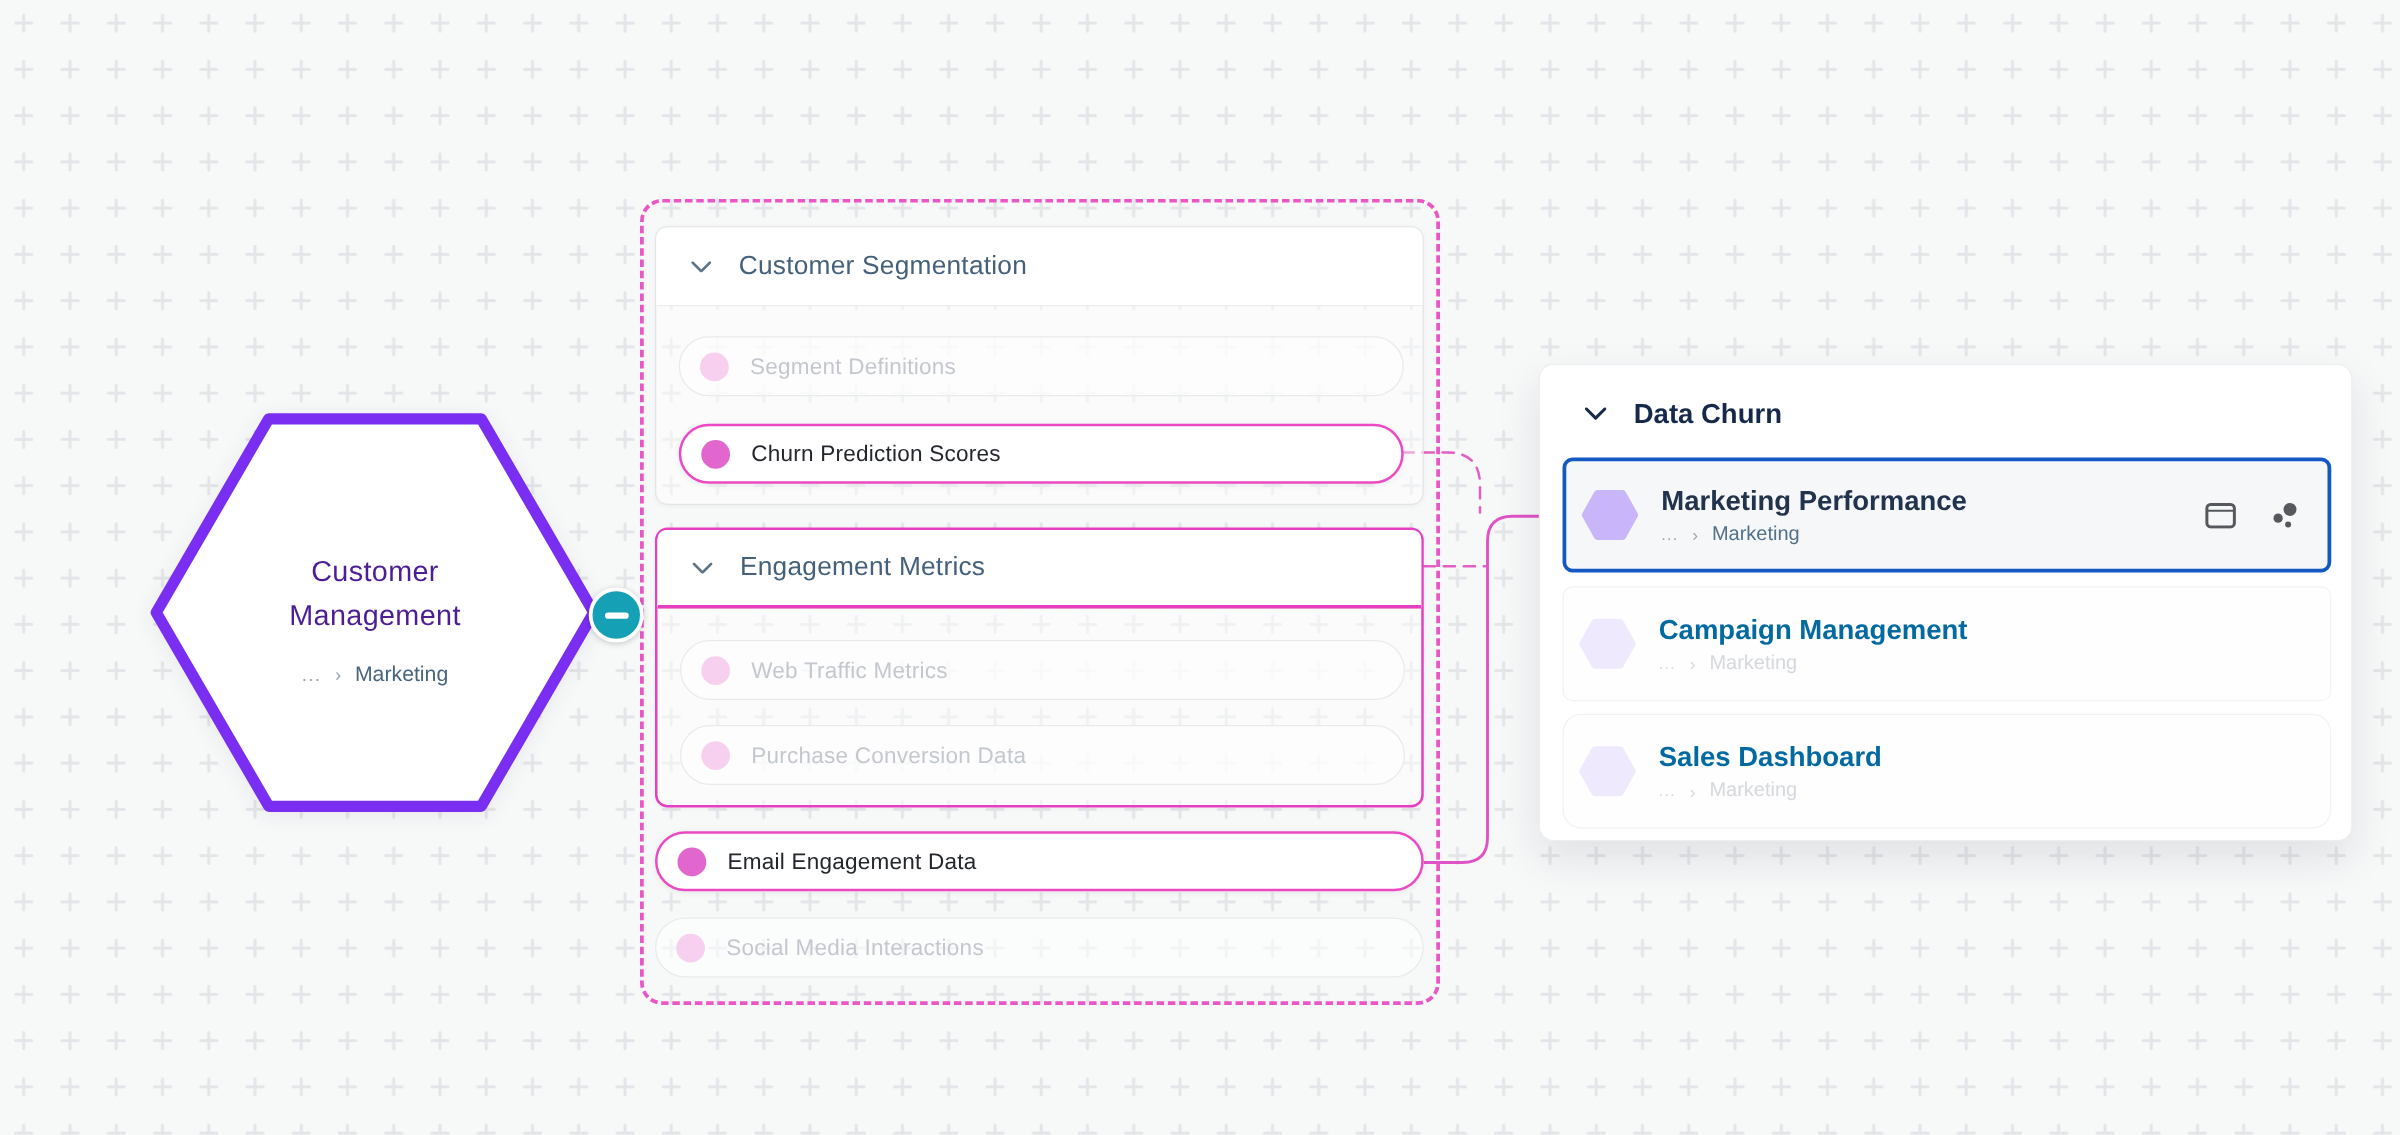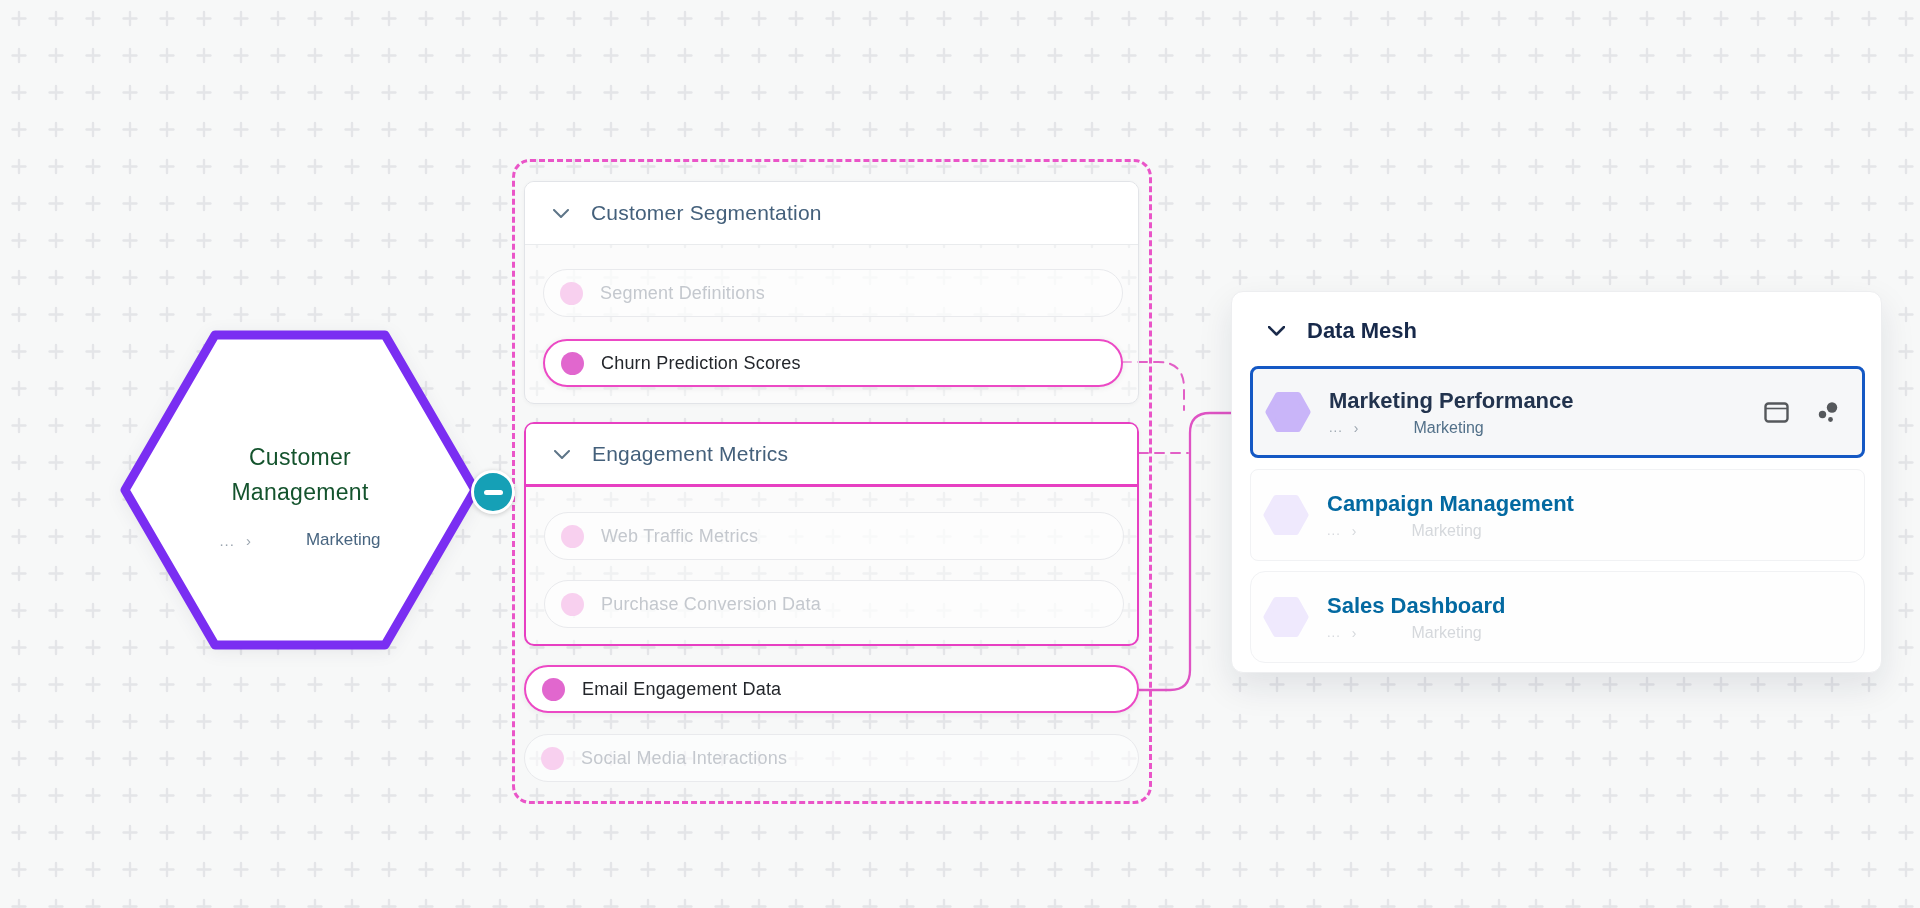--- a/index.html
+++ b/index.html
@@ -10,26 +10,26 @@
   }
   #canvas > svg.layer { position:absolute; left:0; top:0; }
 
   
   .hex-node { position:absolute; left:115px; top:325px; width:370px; height:330px; }
   .hex-node svg { position:absolute; inset:0; filter:drop-shadow(0 3px 8px rgba(30,30,60,.07)); }
   .hex-content {
     position:absolute; inset:0; display:flex; flex-direction:column;
     align-items:center; justify-content:center; padding-top:10px;
   }
-  .hex-title { font-size:23px; line-height:35px; font-weight:500; color:#14532d; letter-spacing:.3px; }
+  .hex-title { font-size:23px; line-height:35px; font-weight:500; color:#4c1d95; letter-spacing:.3px; }
   .crumb { display:flex; align-items:center; gap:11px; }
   .hex-node .crumb { margin-top:20px; }
   .crumb .dots { color:#9BA5AF; font-size:15px; letter-spacing:1px; }
   .crumb .sep  { color:#9BA5AF; font-size:15px; }
-  .crumb .place{ color:#486580; font-size:17px;margin-left:44px; }
+  .crumb .place{ color:#486580; font-size:17px; }
 
   .collapse-btn {
     position:absolute; left:471px; top:470px; width:44px; height:44px;
     background:#15A0B6; border:3px solid #fff; border-radius:50%;
     box-shadow:0 1px 5px rgba(0,0,0,.20); cursor:pointer; z-index:5;
     display:flex; align-items:center; justify-content:center;
   }
   .collapse-btn .minus { width:19px; height:5px; background:#fff; border-radius:3px; }
 
   
@@ -174,21 +174,21 @@
   <div class="pill active" style="left:524px; top:665px; width:615px;">
     <span class="dot"></span>
     <span class="label">Email Engagement Data</span>
   </div>
 
   <div class="panel">
     <div class="panel-header">
       <svg width="17" height="10" viewBox="0 0 17 10">
         <polyline points="1,1 8.5,8.5 16,1" fill="none" stroke="#1B2B4B" stroke-width="2.5" stroke-linecap="round" stroke-linejoin="round"></polyline>
       </svg>
-      <span class="panel-title">Data Mesh</span>
+      <span class="panel-title">Data Churn</span>
     </div>
 
     <div class="mesh-row selected" style="top:74px;">
       <svg width="46" height="42" viewBox="0 0 46 42">
         <polygon points="13,4 33,4 42.5,21 33,38 13,38 3.5,21" fill="#C9B5F9" stroke="#C9B5F9" stroke-width="6" stroke-linejoin="round"></polygon>
       </svg>
       <div class="row-text">
         <span class="row-title">Marketing Performance</span>
         <span class="crumb">
           <span class="dots">...</span>

